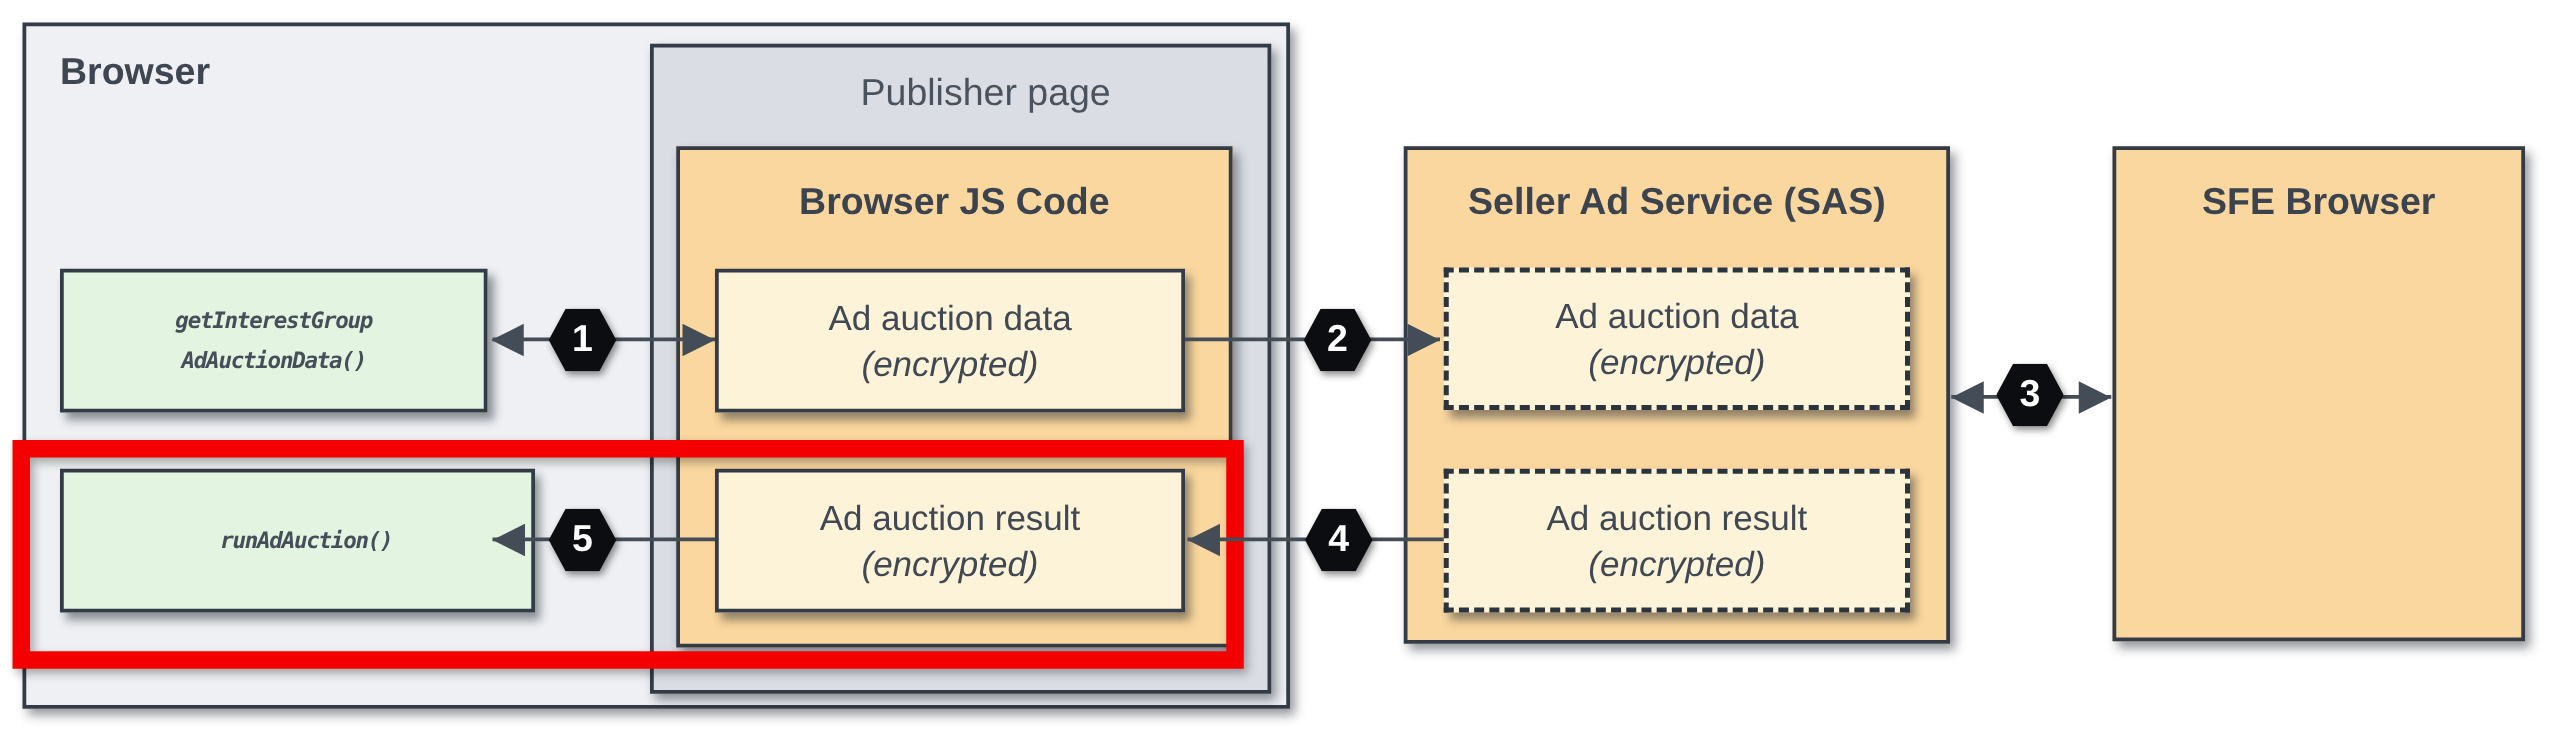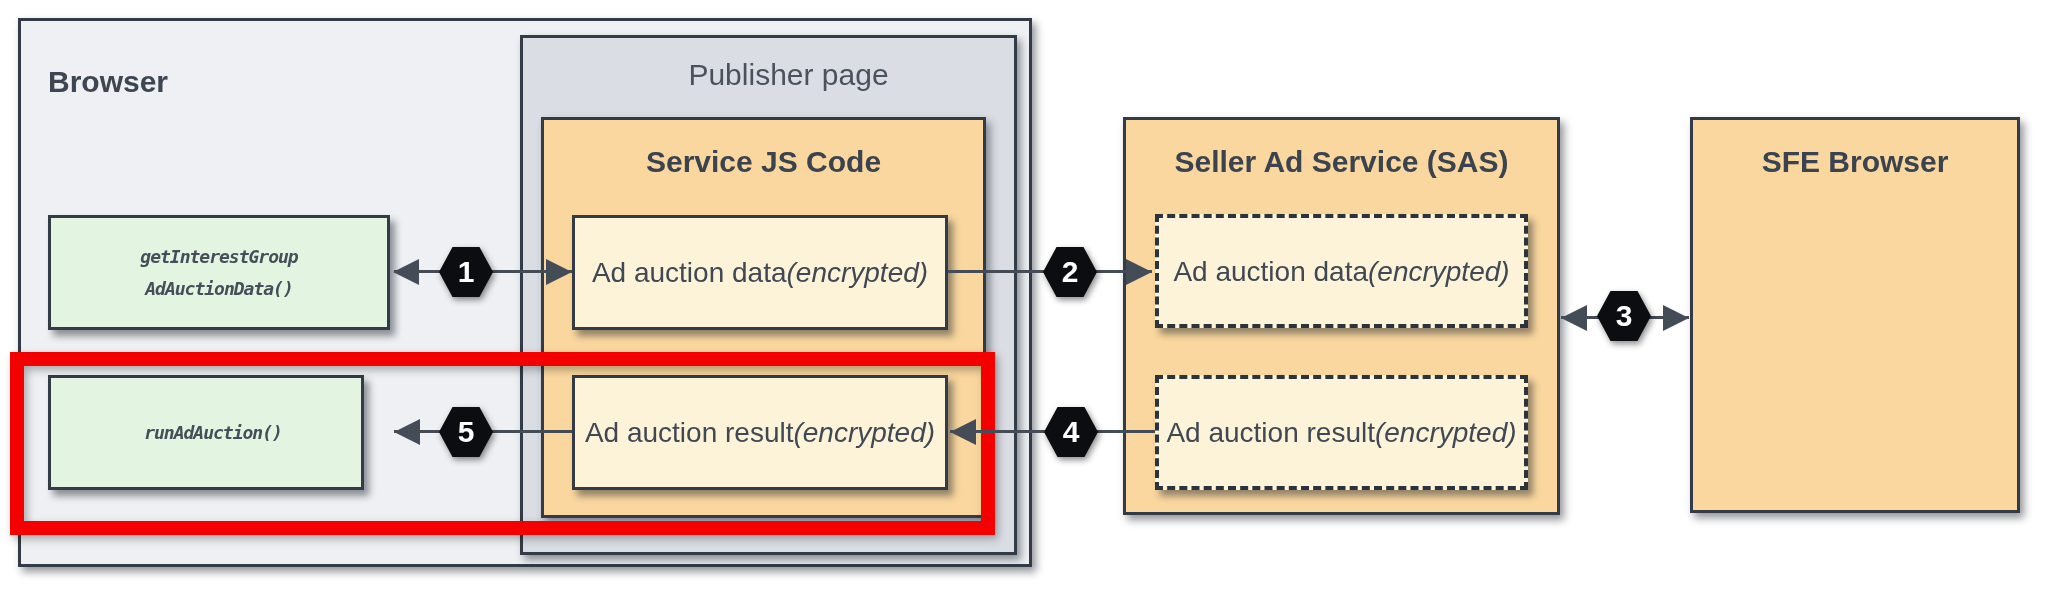--- a/index.html
+++ b/index.html
@@ -10,29 +10,29 @@
   }
   html,body{margin:0;padding:0;background:#fff;}
   #canvas{
     position:relative; width:2048px; height:595px; background:var(--canvas-bg);
     font-family:"Liberation Sans", sans-serif; color:var(--text-dark); overflow:hidden;
   }
   .panel{position:absolute; border:3px solid var(--border-dark); box-sizing:border-box;}
   .shadow-big{box-shadow:4px 5px 8px rgba(20,25,35,.45);}
   .shadow-sm{box-shadow:5px 6px 7px rgba(20,25,35,.45);}
   .browser{left:18px; top:18px; width:1014px; height:549px; background:var(--browser-bg);}
-  .browser-label{position:absolute; left:27px; top:44px; font-size:30px; font-weight:bold; color:var(--text-dark);}
+  .browser-label{position:absolute; left:27px; top:20px; font-size:30px; font-weight:bold; color:var(--text-dark);}
   .publisher{left:520px; top:35px; width:497px; height:520px; background:var(--publisher-bg);}
   .publisher-label{position:absolute; left:0; right:0; top:20px; text-align:center; font-size:30px; color:#4a525e;padding-left:40px;}
   .orange-box{background:var(--container-orange);}
   .seller-js{left:541px; top:117px; width:445px; height:401px;}
   .sas{left:1123px; top:117px; width:437px; height:398px;}
   .sfe{left:1690px; top:117px; width:330px; height:396px;}
   .box-title{position:absolute; left:0; right:0; top:25px; text-align:center; font-size:30px; font-weight:bold; color:#3a434e;}
-  .cream{background:var(--inner-cream); display:flex; flex-direction:row; align-items:center; justify-content:center; text-align:center; font-size:28px; line-height:37px; color:#3f4853;}
+  .cream{background:var(--inner-cream); display:flex; flex-direction:column; align-items:center; justify-content:center; text-align:center; font-size:28px; line-height:37px; color:#3f4853;}
   .dashed{border:4px dashed #2b333d;}
   .italic{font-style:italic;}
   .green-box{background:var(--api-green); display:flex; flex-direction:column; align-items:center; justify-content:center; text-align:center;
     font-family:"DejaVu Sans Mono", monospace; font-style:italic; font-size:18px; line-height:32px; letter-spacing:-1px; color:#454e59;font-weight:bold;}
   .red-frame{position:absolute; left:10px; top:352px; width:985px; height:183px; border:14px solid var(--highlight-red); box-sizing:border-box; filter:drop-shadow(3px 4px 4px rgba(0,0,0,.3)); z-index:6;}
   .aline{position:absolute; height:3px; background:var(--arrow); z-index:7;}
   .ahead{position:absolute; width:0; height:0; border-top:13px solid transparent; border-bottom:13px solid transparent; z-index:7;}
   .ahead.left{border-right:26px solid var(--arrow);}
   .ahead.right{border-left:26px solid var(--arrow);}
   .badge{position:absolute; width:54px; height:52px; background:var(--badge-bg); color:var(--badge-text);
@@ -47,37 +47,37 @@
 
   <div class="panel browser shadow-big">
     <div class="browser-label">Browser</div>
   </div>
 
   <div class="panel publisher shadow-big">
     <div class="publisher-label">Publisher page</div>
   </div>
 
   <div class="panel orange-box seller-js shadow-big">
-    <div class="box-title">Service JS Code</div>
+    <div class="box-title">Browser JS Code</div>
   </div>
 
   <div class="panel cream shadow-sm" style="left:572px; top:215px; width:376px; height:115px;">
     <div>Ad auction data</div>
     <div class="italic">(encrypted)</div>
   </div>
   <div class="panel cream shadow-sm" style="left:572px; top:375px; width:376px; height:115px;">
     <div>Ad auction result</div>
     <div class="italic">(encrypted)</div>
   </div>
 
   <div class="panel green-box shadow-sm" style="left:48px; top:215px; width:342px; height:115px;">
     <div>getInterestGroup</div>
     <div>AdAuctionData()</div>
   </div>
-  <div class="panel green-box shadow-sm" style="left:48px; top:375px; width:316px; height:115px;padding-left:14px;">
+  <div class="panel green-box shadow-sm" style="left:48px; top:375px; width:380px; height:115px;padding-left:14px;">
     <div>runAdAuction()</div>
   </div>
 
   <div class="panel orange-box sas shadow-big">
     <div class="box-title">Seller Ad Service (SAS)</div>
   </div>
   <div class="cream dashed shadow-sm" style="position:absolute; left:1155px; top:214px; width:373px; height:114px; box-sizing:border-box;">
     <div>Ad auction data</div>
     <div class="italic">(encrypted)</div>
   </div>

